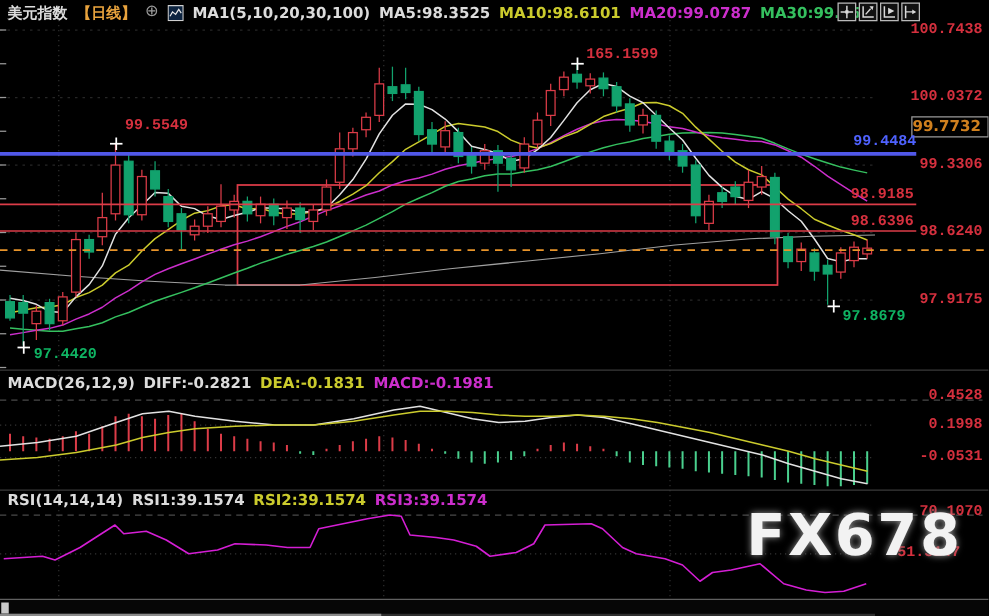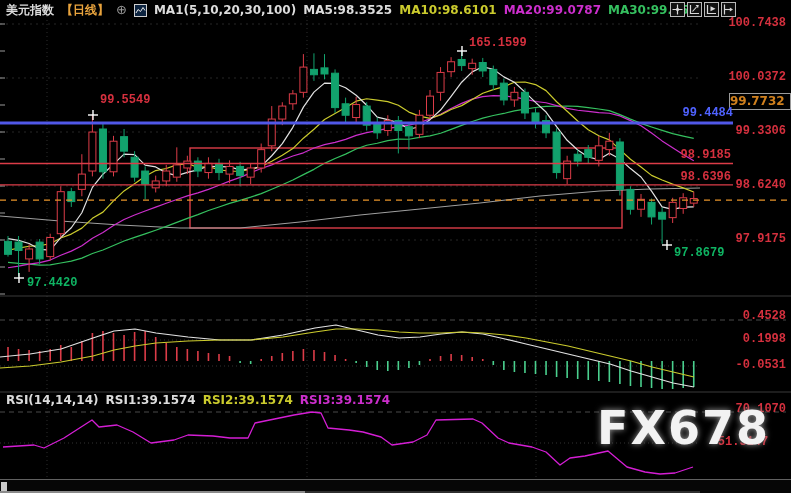--- a/index.html
+++ b/index.html
@@ -390,20 +390,26 @@
     </span>
     <span class="tbtn">
       <svg width="13" height="13">
           <path d="M2.5 1.5v10" stroke="#d9d9d9" stroke-width="1.2" fill="none"></path>
           <path d="M2.5 6.5H9.5" stroke="#d9d9d9" stroke-width="1.1" fill="none"></path>
           <polygon points="11,6.5 7.8,4.6 7.8,8.4" fill="#d9d9d9"></polygon>
         </svg>
     </span>
   </div>
 
+  <div id="macd-row" class="row">
+    <span class="c-white">MACD(26,12,9)</span>
+    <span class="c-white">DIFF:-0.2821</span>
+    <span class="c-yellow">DEA:-0.1831</span>
+    <span class="c-magenta">MACD:-0.1981</span>
+  </div>
 
   <div id="rsi-row" class="row">
     <span class="c-white">RSI(14,14,14)</span>
     <span class="c-white">RSI1:39.1574</span>
     <span class="c-yellow">RSI2:39.1574</span>
     <span class="c-magenta">RSI3:39.1574</span>
   </div>
 
   <div id="price-tag" style="color: rgb(208, 128, 30);">99.7732</div>
 

